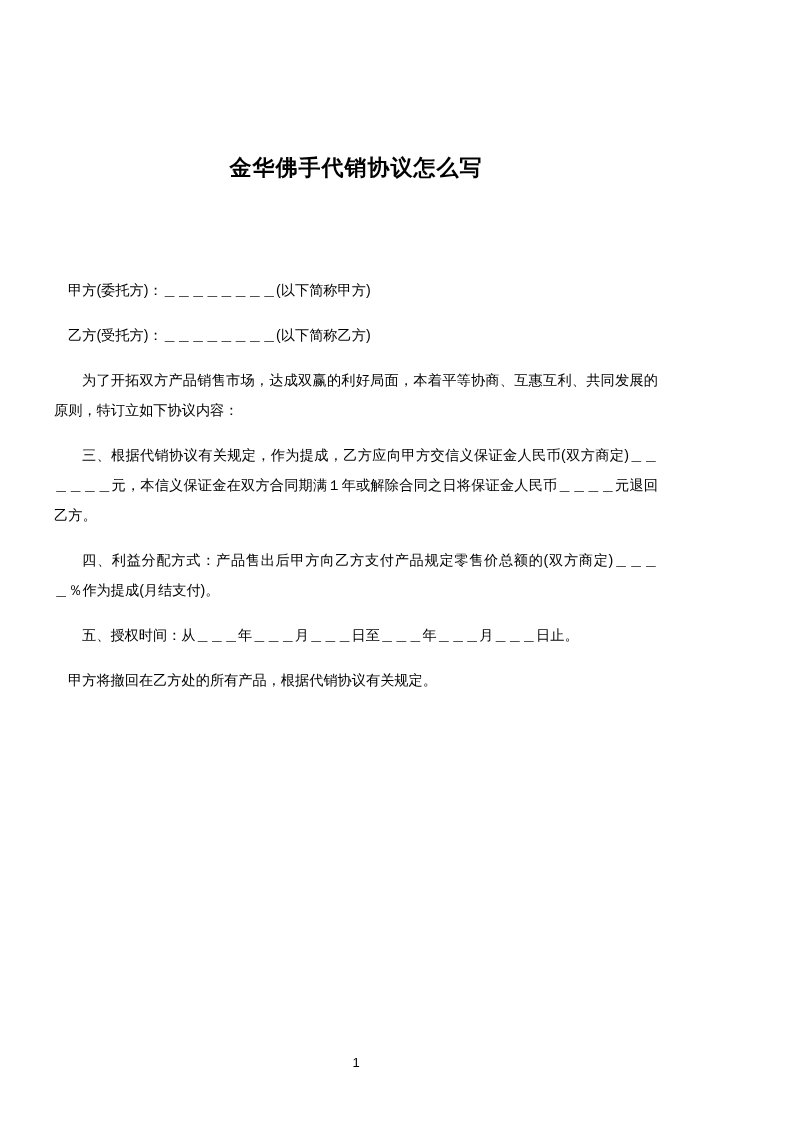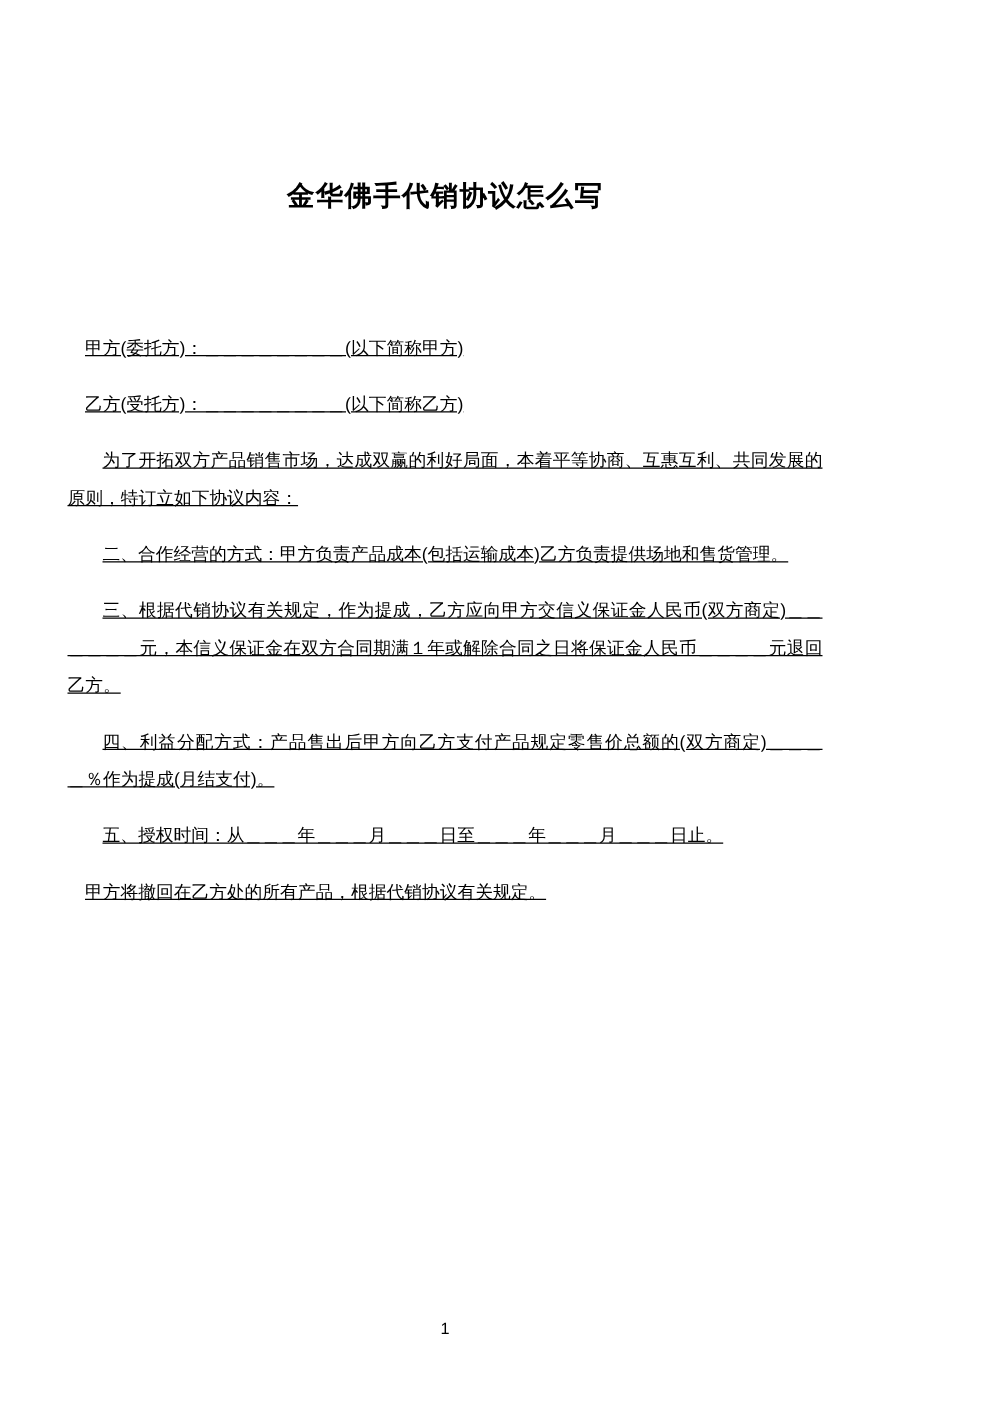--- a/index.html
+++ b/index.html
@@ -13,21 +13,21 @@
     font-family: "Liberation Sans", "DejaVu Sans", sans-serif;
     color: #000000;
     position: relative;
     overflow: hidden;
   }
   .page {
     position: relative;
     width: 712px;
     height: 1122px;
     box-sizing: border-box;
-    padding: 3px;
+    padding: 14px;
   }
   .doc-title {
     text-align: center;
     font-size: 22px;
     font-weight: bold;
     letter-spacing: 1px;
     margin: 0;
     padding-top: 140px;
     line-height: 1.3;
   }
@@ -36,21 +36,20 @@
     width: 604px;
     padding-top: 92px;
   }
   .para {
     font-size: 14.2px;
     line-height: 30px;
     margin: 0 0 15px 0;
     text-align: justify;
     text-justify: inter-ideograph;
     word-break: break-all;
-    text-decoration: underline;
   }
   .indent-2 {
     text-indent: 28px;
   }
   .indent-1 {
     text-indent: 0px;
     padding-left: 14px;
   }
   .page-number {
     position: absolute;
@@ -65,21 +64,20 @@
 <body>
 
 <div class="page">
 
   <h1 class="doc-title">金华佛手代销协议怎么写</h1>
 
   <div class="body-block">
     <p class="para indent-1">甲方(委托方)：＿＿＿＿＿＿＿＿(以下简称甲方)</p>
     <p class="para indent-1">乙方(受托方)：＿＿＿＿＿＿＿＿(以下简称乙方)</p>
     <p class="para indent-2">为了开拓双方产品销售市场，达成双赢的利好局面，本着平等协商、互惠互利、共同发展的原则，特订立如下协议内容：</p>
-    <p class="para indent-2">二、合作经营的方式：甲方负责产品成本(包括运输成本)乙方负责提供场地和售货管理。</p>
     <p class="para indent-2">三、根据代销协议有关规定，作为提成，乙方应向甲方交信义保证金人民币(双方商定)＿＿＿＿＿＿元，本信义保证金在双方合同期满１年或解除合同之日将保证金人民币＿＿＿＿元退回乙方。</p>
     <p class="para indent-2">四、利益分配方式：产品售出后甲方向乙方支付产品规定零售价总额的(双方商定)＿＿＿＿％作为提成(月结支付)。</p>
     <p class="para indent-2">五、授权时间：从＿＿＿年＿＿＿月＿＿＿日至＿＿＿年＿＿＿月＿＿＿日止。</p>
     <p class="para indent-1">甲方将撤回在乙方处的所有产品，根据代销协议有关规定。</p>
   </div>
 
   <div class="page-number">1</div>
 
 </div>
 

